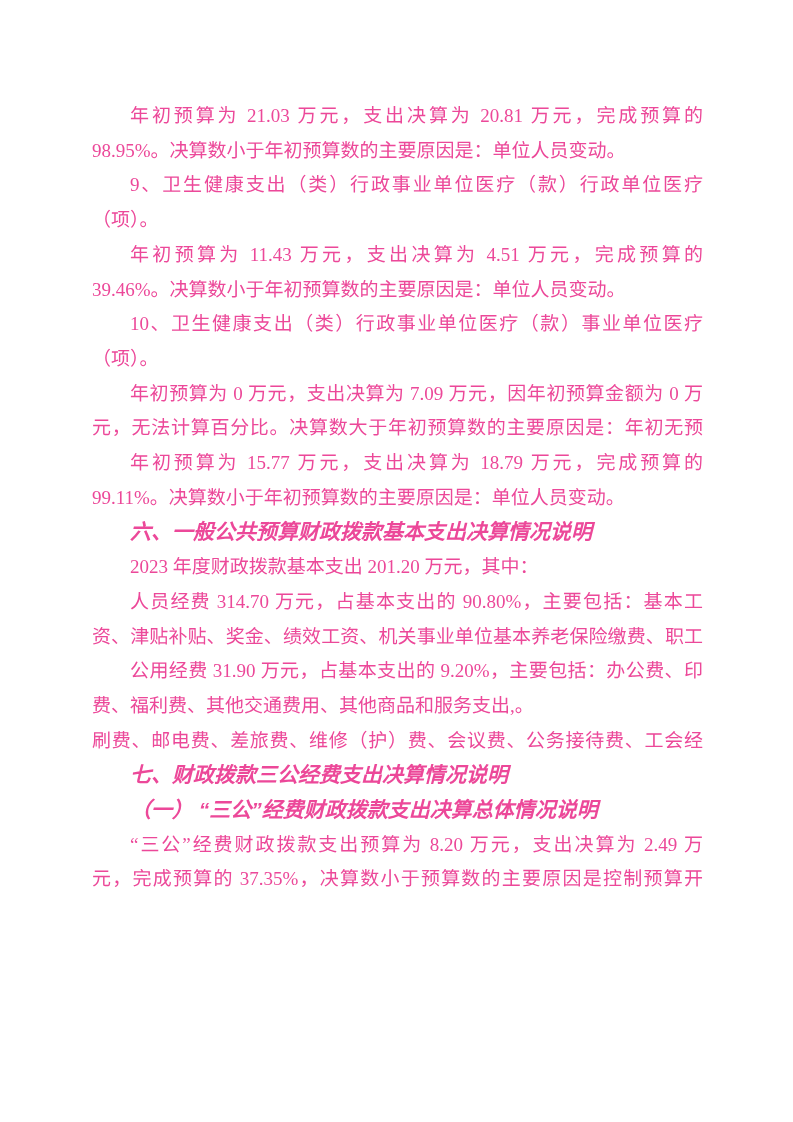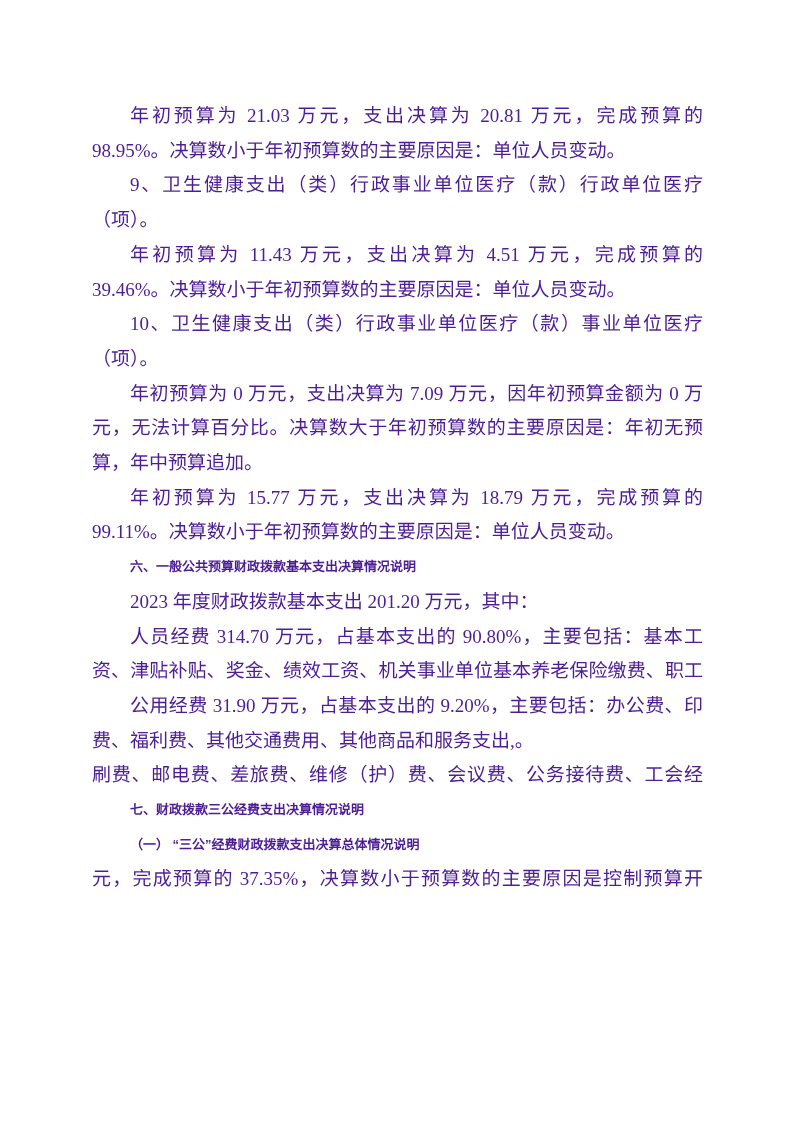--- a/index.html
+++ b/index.html
@@ -17,59 +17,60 @@
   .content {
     position: absolute;
     left: 92px;
     top: 99px;
     width: 611px;
   }
   .line {
     font-family: "Liberation Serif", "DejaVu Serif", serif;
     font-size: 19px;
     line-height: 34.7px;
-    color: #4c1d95;
+    color: #ec4899;
     text-align: justify;
     text-align-last: left;
   }
   .line.full {
     text-align-last: justify;
   }
   .line.indent {
     text-indent: 38px;
   }
   .line.heading {
     font-family: "Liberation Sans", "DejaVu Sans", sans-serif;
     font-weight: bold;
-    font-size: 13px;
+    font-size: 21px;
     text-align-last: left;
+    font-style: italic;
   }
 </style>
 </head>
 <body>
 
 <div class="page" style="background: rgb(255, 255, 255);">
   <div class="content" style="color: rgb(0, 0, 0);">
       <div class="line body indent full">年初预算为 21.03 万元，支出决算为 20.81 万元，完成预算的</div>
       <div class="line body">98.95%。决算数小于年初预算数的主要原因是：单位人员变动。</div>
       <div class="line body indent full">9、卫生健康支出（类）行政事业单位医疗（款）行政单位医疗</div>
       <div class="line body">（项）。</div>
       <div class="line body indent full">年初预算为 11.43 万元，支出决算为 4.51 万元，完成预算的</div>
       <div class="line body">39.46%。决算数小于年初预算数的主要原因是：单位人员变动。</div>
       <div class="line body indent full">10、卫生健康支出（类）行政事业单位医疗（款）事业单位医疗</div>
       <div class="line body">（项）。</div>
       <div class="line body indent full">年初预算为 0 万元，支出决算为 7.09 万元，因年初预算金额为 0 万</div>
       <div class="line body full">元，无法计算百分比。决算数大于年初预算数的主要原因是：年初无预</div>
-      <div class="line body">算，年中预算追加。</div>
       <div class="line body indent full">年初预算为 15.77 万元，支出决算为 18.79 万元，完成预算的</div>
       <div class="line body">99.11%。决算数小于年初预算数的主要原因是：单位人员变动。</div>
       <div class="line heading indent">六、一般公共预算财政拨款基本支出决算情况说明</div>
       <div class="line body indent">2023 年度财政拨款基本支出 201.20 万元，其中：</div>
       <div class="line body indent full">人员经费 314.70 万元，占基本支出的 90.80%，主要包括：基本工</div>
       <div class="line body full">资、津贴补贴、奖金、绩效工资、机关事业单位基本养老保险缴费、职工</div>
       <div class="line body indent full">公用经费 31.90 万元，占基本支出的 9.20%，主要包括：办公费、印</div>
       <div class="line body">费、福利费、其他交通费用、其他商品和服务支出,。</div>
       <div class="line body full">刷费、邮电费、差旅费、维修（护）费、会议费、公务接待费、工会经</div>
       <div class="line heading indent">七、财政拨款三公经费支出决算情况说明</div>
       <div class="line heading indent">（一） “三公”经费财政拨款支出决算总体情况说明</div>
+      <div class="line body indent full">“三公”经费财政拨款支出预算为 8.20 万元，支出决算为 2.49 万</div>
       <div class="line body full">元，完成预算的 37.35%，决算数小于预算数的主要原因是控制预算开</div>
     </div>
 </div>
 
 </body></html>

